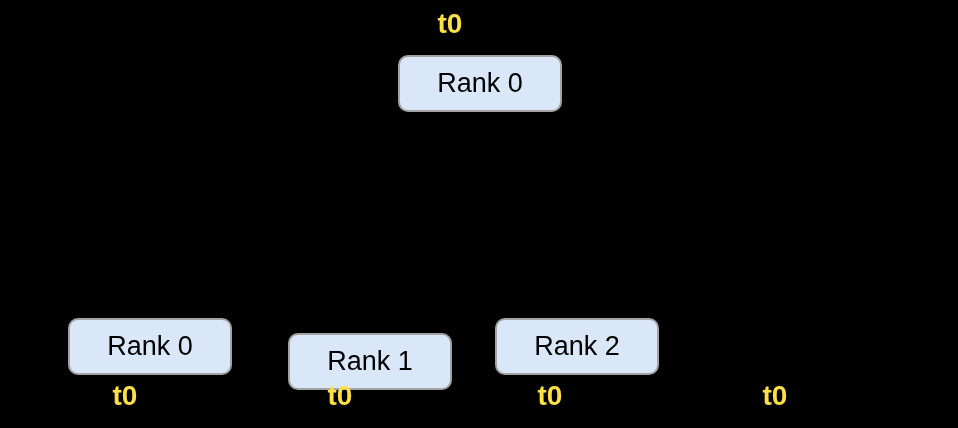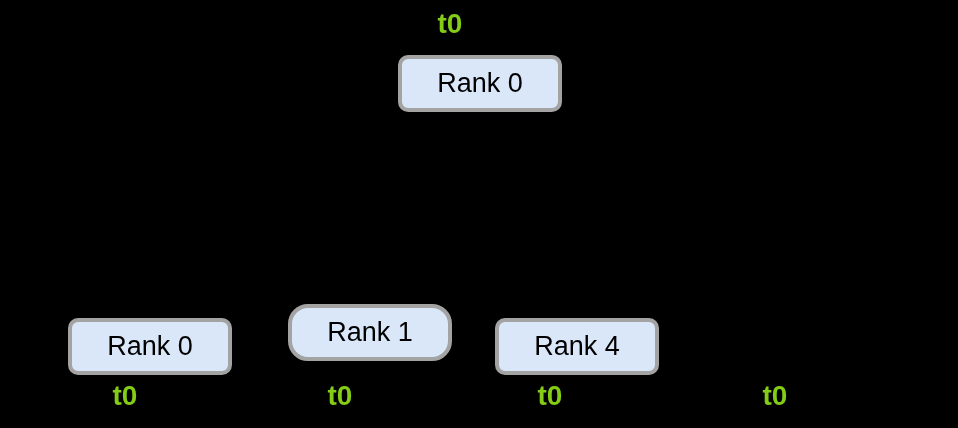--- a/index.html
+++ b/index.html
@@ -21,40 +21,40 @@
     left: 0;
     top: 0;
     width: 958px;
     height: 428px;
   }
   .node {
     position: absolute;
     width: 164px;
     height: 57px;
     background: #d9e7f8;
-    border: 4px solid #a3a3a3;
+    border: 2px solid #a3a3a3;
     border-radius: 10px;
     box-sizing: border-box;
     display: flex;
     align-items: center;
     justify-content: center;
     font-size: 27px;
     color: #000000;
   }
   .time-label {
     position: absolute;
     width: 70px;
     text-align: center;
     font-size: 28px;
     font-weight: bold;
-    color: #84cc16;
+    color: #fde047;
   }
   .node-root   { left: 398px; top: 55px; }
   .node-child0 { left: 68px;  top: 318px; }
-  .node-child1 { left: 288px; top: 304px; border-radius: 20px; }
+  .node-child1 { left: 288px; top: 333px; }
   .node-child2 { left: 495px; top: 318px; }
   .node-child3 { left: 723px; top: 318px; }
 
   .time-root   { left: 415px; top: 8px; }
   .time-child0 { left: 90px;  top: 380px; }
   .time-child1 { left: 305px; top: 380px; }
   .time-child2 { left: 515px; top: 380px; }
   .time-child3 { left: 740px; top: 380px; }
 </style>
 </head>
@@ -77,21 +77,21 @@
 
   <div class="node node-child0">
     <span>Rank 0</span>
   </div>
 
   <div class="node node-child1">
     <span>Rank 1</span>
   </div>
 
   <div class="node node-child2">
-    <span>Rank 4</span>
+    <span>Rank 2</span>
   </div>
 
 
   <div class="time-label time-child0">t0</div>
 
   <div class="time-label time-child1">t0</div>
 
   <div class="time-label time-child2">t0</div>
 
   <div class="time-label time-child3">t0</div>

